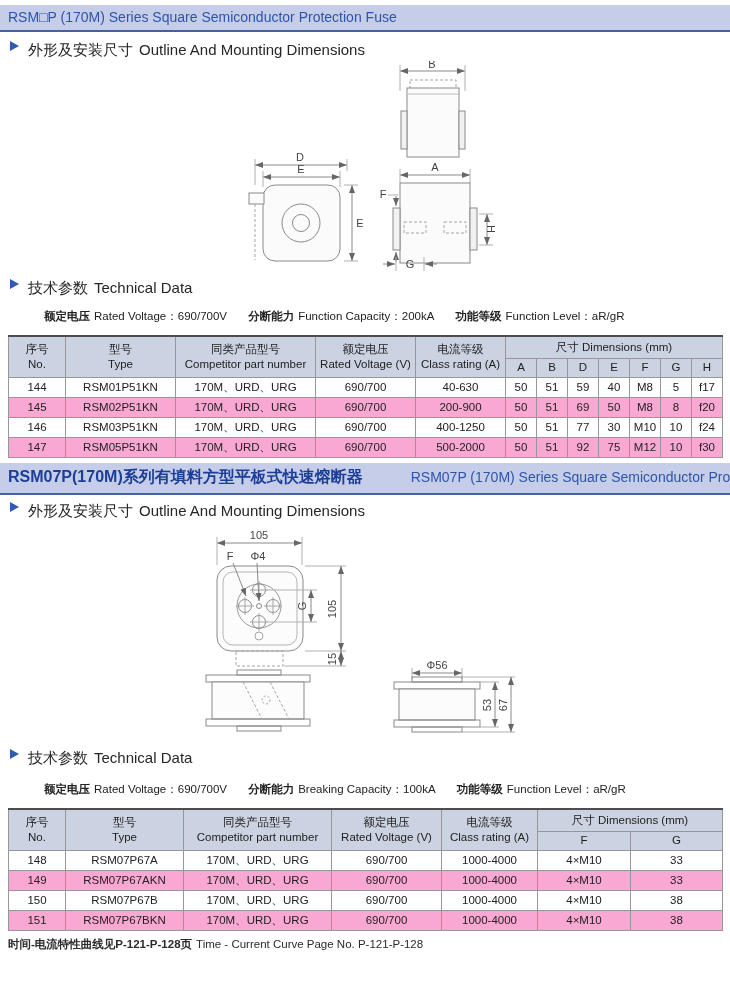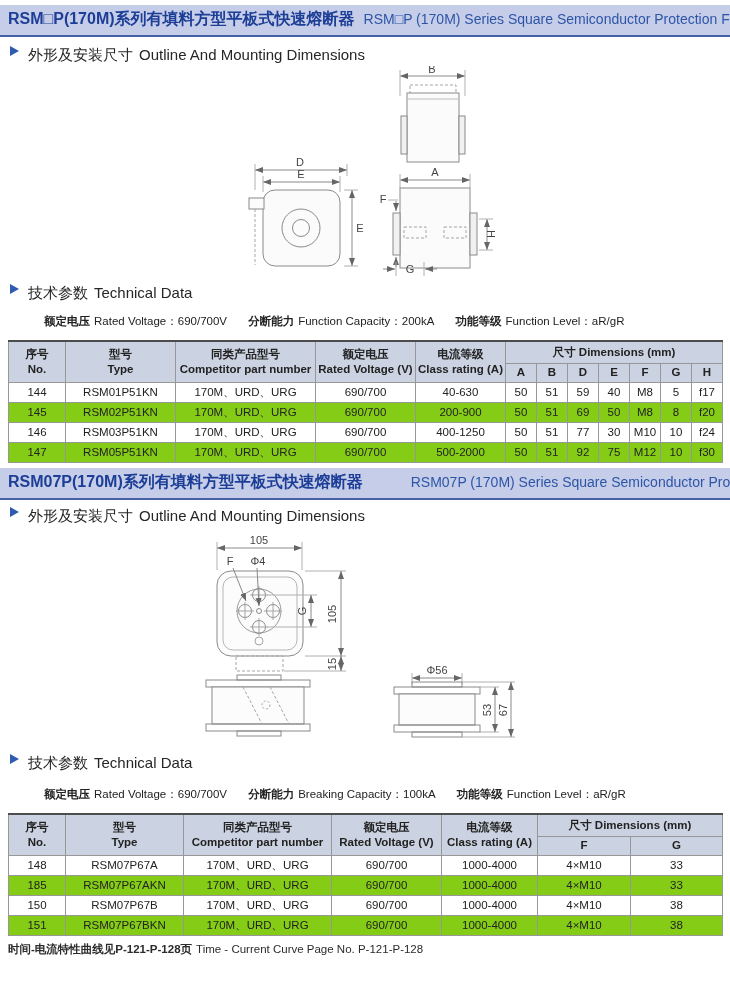--- a/index.html
+++ b/index.html
@@ -28,34 +28,33 @@
   .spec{margin:10px 0 0 44px;font-size:11.5px;color:#222;}
   .spec .grp{margin-right:18px;}
   .spec .zh{font-weight:bold;margin-right:4px;}
   
   table.spec-table{
     border-collapse:collapse;table-layout:fixed;width:714px;margin:11px 0 0 8px;
     text-align:center;font-size:11.5px;color:#222;
     border-top:2px solid #4d4d4d;border-bottom:1px solid #6f6f6f;
   }
   .spec-table th,.spec-table td{border:1px solid #979797;padding:0 2px;overflow:hidden;white-space:nowrap;}
-  .spec-table thead th{background:#cbd2e1;font-weight:bold;line-height:1.3;padding:3px 2px;}
+  .spec-table thead th{background:#cbd2e1;font-weight:normal;line-height:1.3;padding:3px 2px;}
   .spec-table thead tr.sub th{height:18px;padding:0;}
   .spec-table tbody td{height:19px;}
-  .spec-table tbody tr.alt td{background:#84cc16;}
+  .spec-table tbody tr.alt td{background:#f9a8d4;}
   .t2{margin-top:14px;}
   
   .footer{margin:6px 0 0 8px;font-size:11.5px;color:#2b2b2b;}
   .footer .zh{font-weight:bold;margin-right:4px;}
 </style>
 </head>
 <body>
 
 <header class="banner">
-  <span class="zh">RSM□P(170M)系列有填料方型平板式快速熔断器</span>
   <span class="en">RSM□P (170M) Series Square Semiconductor Protection Fuse</span>
 </header>
 
 <div class="sec">
   <span class="tri"></span>
   <span class="zh">外形及安装尺寸</span>
   <span class="en">Outline And Mounting Dimensions</span>
 </div>
 
 <div class="draw1">
@@ -403,21 +402,21 @@
       <tr>
         <td>148</td>
         <td>RSM07P67A</td>
         <td>170M、URD、URG</td>
         <td>690/700</td>
         <td>1000-4000</td>
         <td>4×M10</td>
         <td>33</td>
       </tr>
       <tr class="alt">
-        <td>185</td>
+        <td>149</td>
         <td>RSM07P67AKN</td>
         <td>170M、URD、URG</td>
         <td>690/700</td>
         <td>1000-4000</td>
         <td>4×M10</td>
         <td>33</td>
       </tr>
       <tr>
         <td>150</td>
         <td>RSM07P67B</td>

